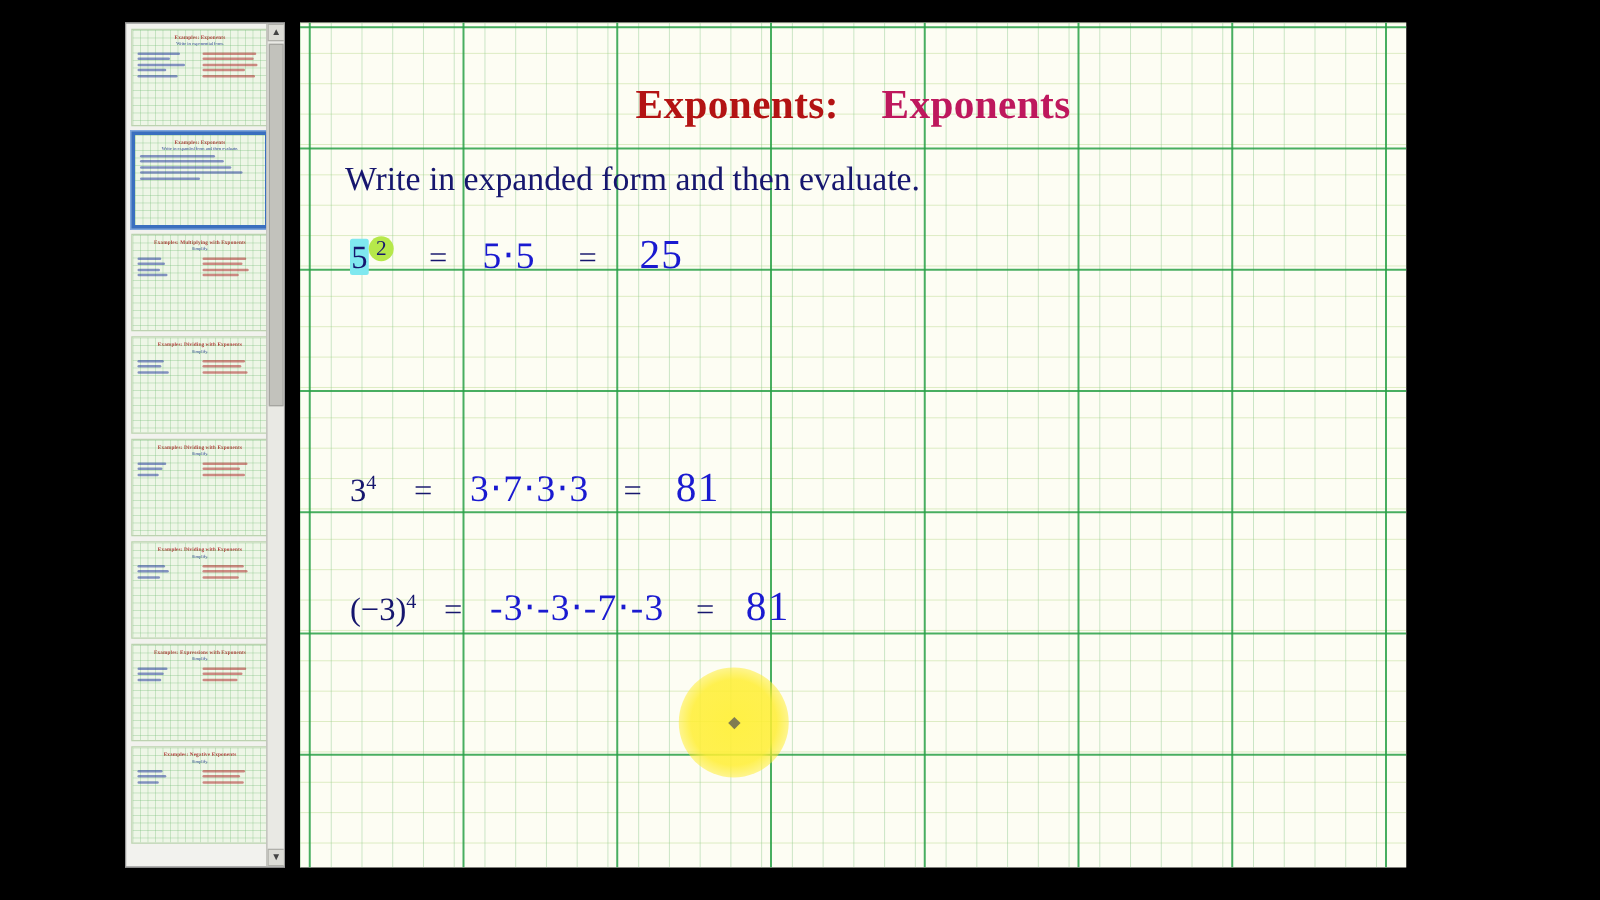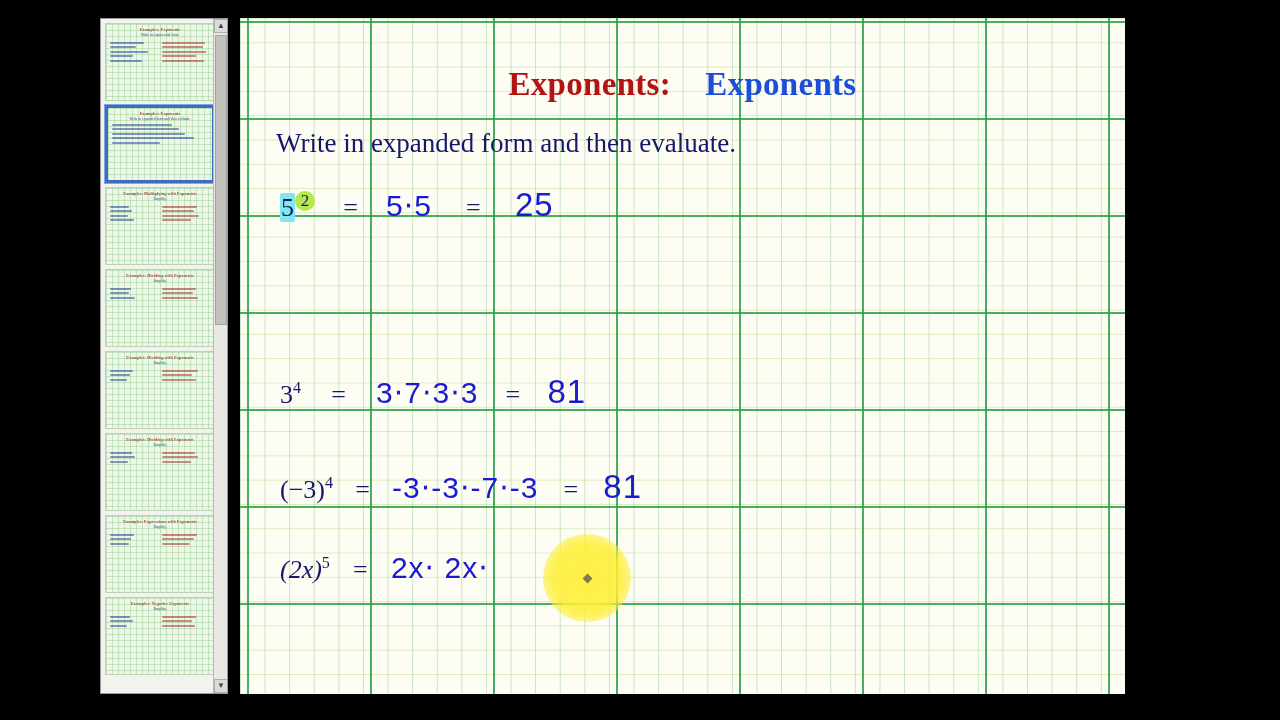--- a/index.html
+++ b/index.html
@@ -158,42 +158,42 @@
   .slide-title {
     position: absolute;
     top: 48px;
     left: 0;
     width: 885px;
     text-align: center;
     font-size: 33px;
     letter-spacing: .3px;
   }
   .slide-title .t1 { color: #b31313; font-weight: bold; }
-  .slide-title .t2 { color: #1d4ed8; font-weight: bold; }
+  .slide-title .t2 { color: #be185d; font-weight: bold; }
 
   .slide-sub {
     position: absolute;
     top: 110px;
     left: 36px;
     width: 820px;
     font-size: 27px;
     color: #16166e;
   }
 
   .row {
     position: absolute;
     left: 40px;
     font-size: 26px;
     color: #16166e;
   }
   .lhs { display: inline-block; }
   .lhs sup { font-size: 0.62em; vertical-align: super; }
   .hand {
     color: #1a1ad0;
-    font-family: Liberation Sans, sans-serif;
+    font-family: Liberation Serif, serif;
     font-size: 30px;
     letter-spacing: 1px;
   }
   .hand.big { font-size: 33px; }
 
   .eq { color: #16166e; font-size: 26px; }
 
   
   .hl-cyan {
     background: #7fe8ef;
@@ -435,23 +435,18 @@
     </div>
 
     <div class="row" style="top:450px;">
       <span class="lhs"><span>(−3)</span><sup>4</sup></span>
       <span class="eq" style="display:inline-block;width:46px;text-align:center;">=</span>
       <span class="hand">-3⋅-3⋅-7⋅-3</span>
       <span class="eq" style="display:inline-block;width:52px;text-align:center;">=</span>
       <span class="hand big">81</span>
     </div>
 
-    <div class="row" style="top:532px;">
-      <span class="lhs"><span style="font-style:italic;">(2x)</span><sup>5</sup></span>
-      <span class="eq" style="display:inline-block;width:48px;text-align:center;">=</span>
-      <span class="hand">2x⋅ 2x⋅</span>
-    </div>
 
     <div id="spotlight" style="left:303px; top:516px;"></div>
     <div id="cursor-dot" style="left:344px; top:557px;"></div>
   </div>
 
 </div>
 
 </body></html>

